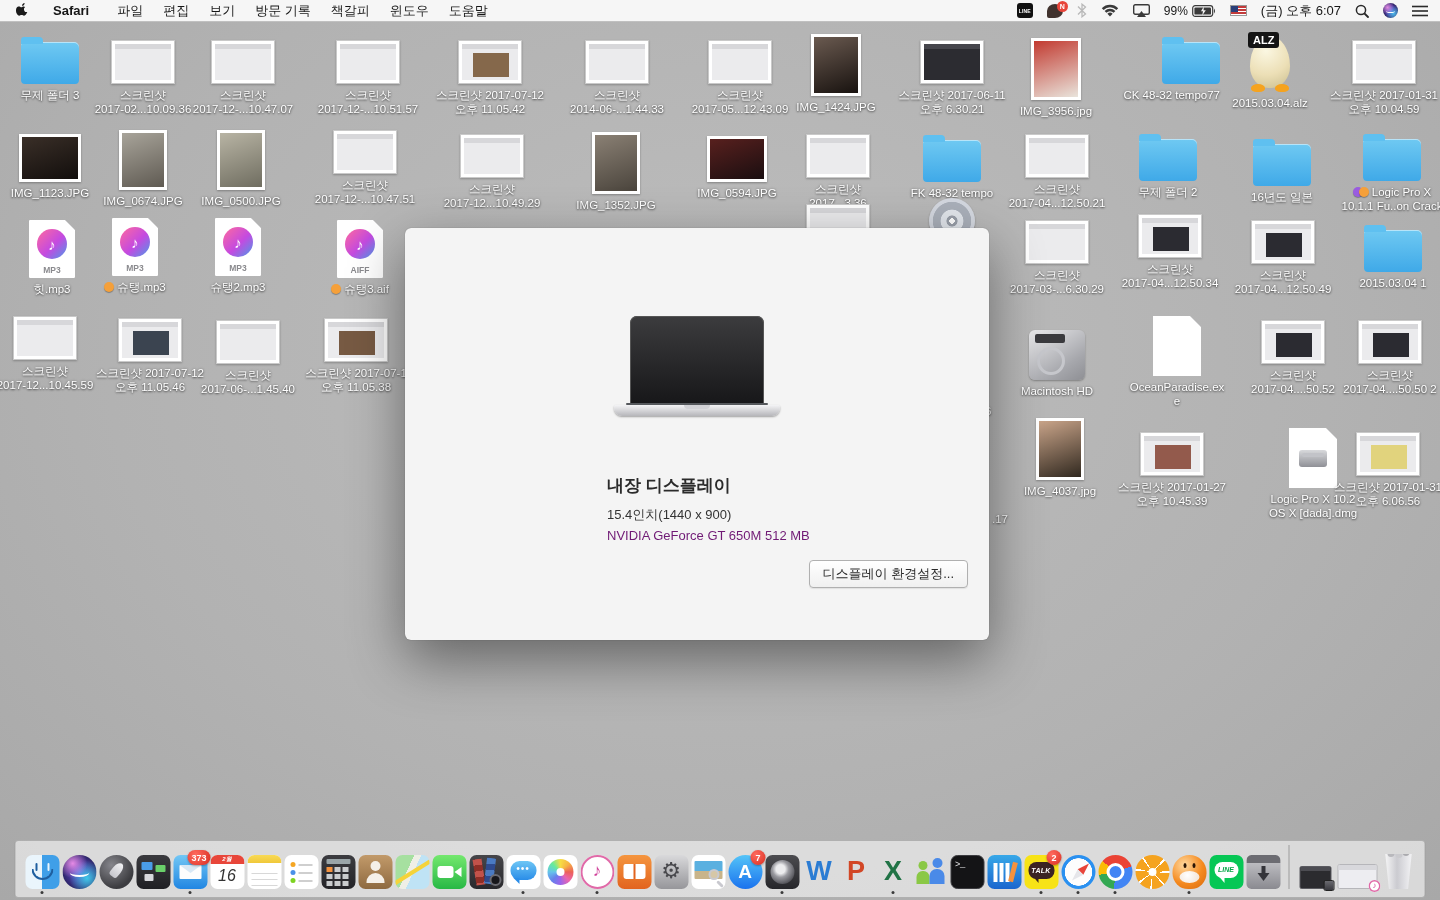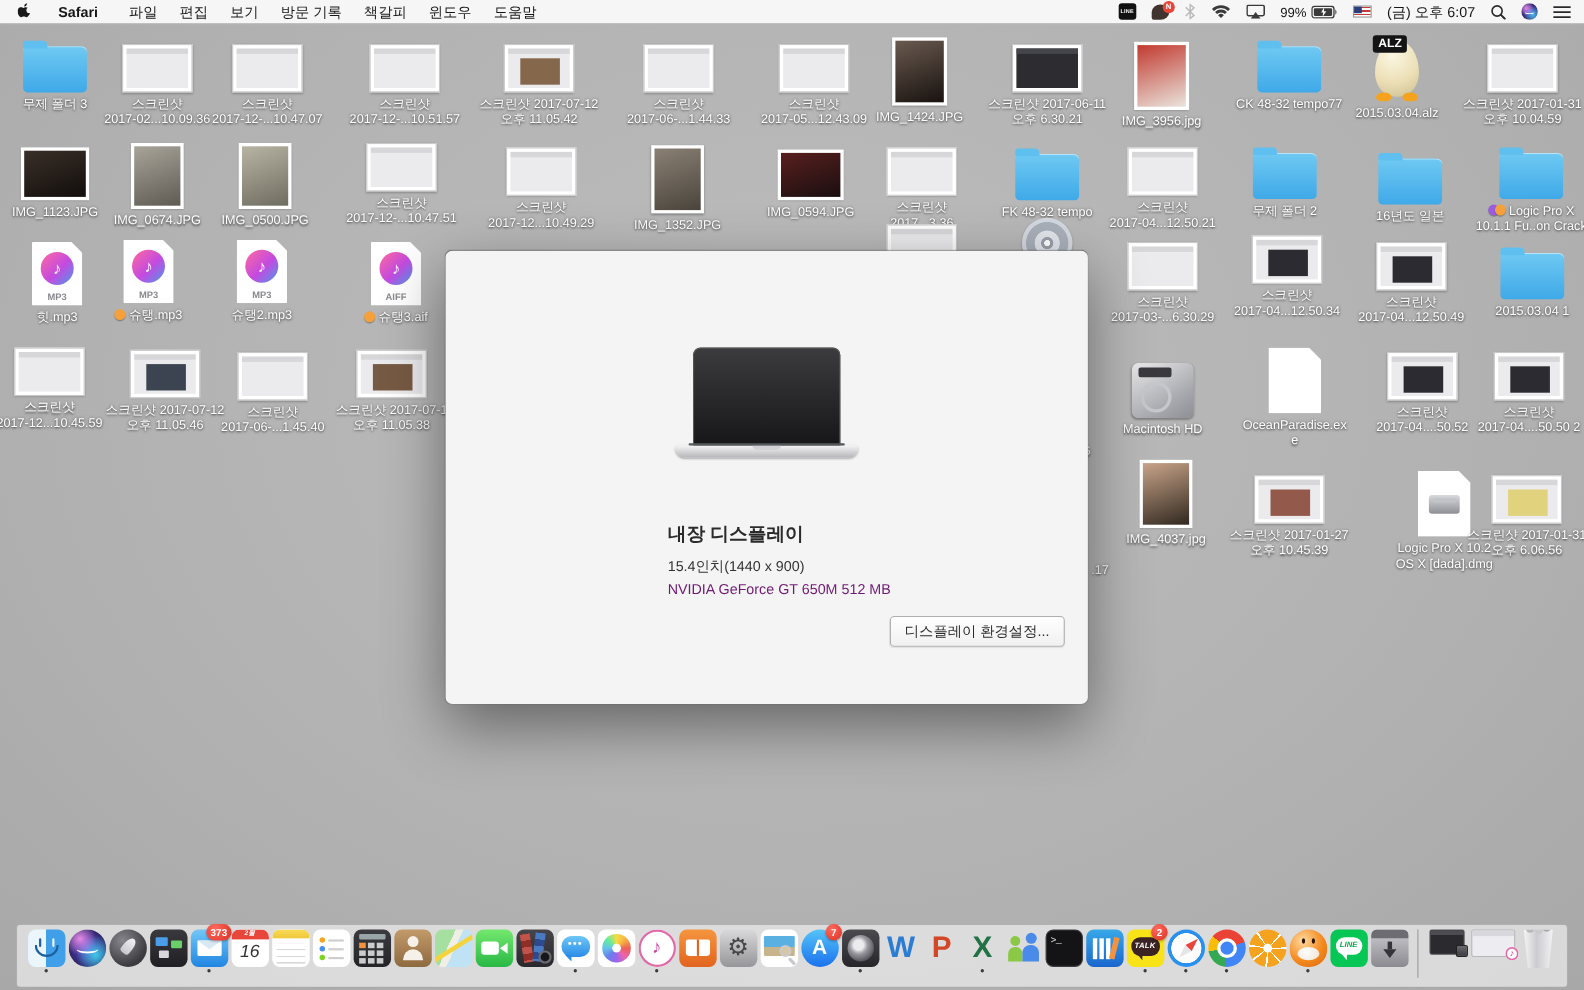--- a/index.html
+++ b/index.html
@@ -89,21 +89,21 @@
   .mb-base { width:166px; height:11px; background:linear-gradient(#f4f4f6,#b6b6ba); border-radius:2px 2px 8px 8px; position:relative; margin-top:-1px; box-shadow:0 1px 2px rgba(0,0,0,.35); }
   .mb-base:before { content:""; position:absolute; left:50%; top:0; transform:translateX(-50%); width:26px; height:4px; background:#d2d2d6; border-radius:0 0 5px 5px; }
   .mb-base:after { content:""; position:absolute; left:12px; right:12px; top:-2px; height:2px; background:#55585c; border-radius:1px; }
 
   .disp-title { position:absolute; left:202px; top:246px; font-size:17px; font-weight:bold; color:#2b2b2b; }
   .disp-line1 { position:absolute; left:202px; top:278px; font-size:13px; color:#333; }
   .disp-line2 { position:absolute; left:202px; top:300px; font-size:13px; color:#701a75; }
   .prefs-btn { position:absolute; right:21px; bottom:17px; font-size:13px; color:#2a2a2a; background:linear-gradient(#fff,#f0f0f0); border:1px solid #b0b0b0; border-radius:4px; padding:4px 13px; box-shadow:0 1px 1px rgba(0,0,0,.08); }
 
   
-  .dock { position:absolute; left:50%; bottom:2px; transform:translateX(-50%); z-index:40; display:flex; align-items:flex-start; background:rgba(247,247,247,.62); border:1px solid rgba(110,110,110,.4); border-radius:4px; padding:4px 8px 2px; }
+  .dock { position:absolute; left:50%; bottom:2px; transform:translateX(-50%); z-index:40; display:flex; align-items:flex-end; background:rgba(247,247,247,.62); border:1px solid rgba(110,110,110,.4); border-radius:4px; padding:4px 8px 2px; }
   .ditem { position:relative; width:37px; display:flex; flex-direction:column; align-items:center; }
   .rdot { width:3px; height:3px; border-radius:50%; background:#3a3a3a; margin:2px 0 1px; }
   .rdot.off { visibility:hidden; }
   .dbadge { position:absolute; top:-5px; right:-2px; z-index:2; background:radial-gradient(circle at 35% 30%, #ff6a5e, #d92f22); color:#fff; font-size:9px; font-weight:bold; border-radius:9px; min-width:15px; height:15px; padding:0 4px; display:flex; align-items:center; justify-content:center; box-shadow:0 1px 2px rgba(0,0,0,.3); }
   .dsep { width:1px; height:44px; background:rgba(80,80,80,.45); margin:0 7px 6px; }
   .dk { width:34px; height:34px; border-radius:7px; position:relative; overflow:hidden; flex:none; }
   .dk.noclip { overflow:visible; }
   .dk i { position:absolute; display:block; }
 
   .dk-finder { background:linear-gradient(90deg,#eaf5fc 0 49%, #3f9fe8 49%); }
@@ -333,21 +333,21 @@
         <div>스크린샷 2017-07-12</div>
         <div>오후 11.05.42</div>
       </div>
     </div>
     <div class="dicon" data-interactable="true" style="left: 569px; top: 18px;">
       <div class="ic-shot">
         <s></s>
       </div>
       <div class="dlabel" data-interactable="false">
         <div>스크린샷</div>
-        <div>2017-06-...1.44.33</div>
+        <div>2014-06-...1.44.33</div>
       </div>
     </div>
     <div class="dicon" data-interactable="true" style="left: 692px; top: 18px;">
       <div class="ic-shot">
         <s></s>
       </div>
       <div class="dlabel" data-interactable="false">
         <div>스크린샷</div>
         <div>2017-05...12.43.09</div>
       </div>
@@ -370,21 +370,21 @@
       </div>
     </div>
     <div class="dicon" data-interactable="true" style="left: 1008px; top: 16px;">
       <div class="ic-photo" style="width:50px;height:62px">
         <u style="background:linear-gradient(160deg,#c23a30,#e9e4dc)"></u>
       </div>
       <div class="dlabel" data-interactable="false">
         <div>IMG_3956.jpg</div>
       </div>
     </div>
-    <div class="dicon" data-interactable="true" style="left: 1124px; top: 14px;">
+    <div class="dicon" data-interactable="true" style="left: 1124px; top: 14px; align-items: flex-end;">
       <div class="ic-folder"></div>
       <div class="dlabel" data-interactable="false">
         <div>CK 48-32 tempo77</div>
       </div>
     </div>
     <div class="dicon" data-interactable="true" style="left: 1222px; top: 10px;">
       <div class="ic-alz">
         <span class="egg"></span>
         <span class="foot f1"></span>
         <span class="foot f2"></span>

